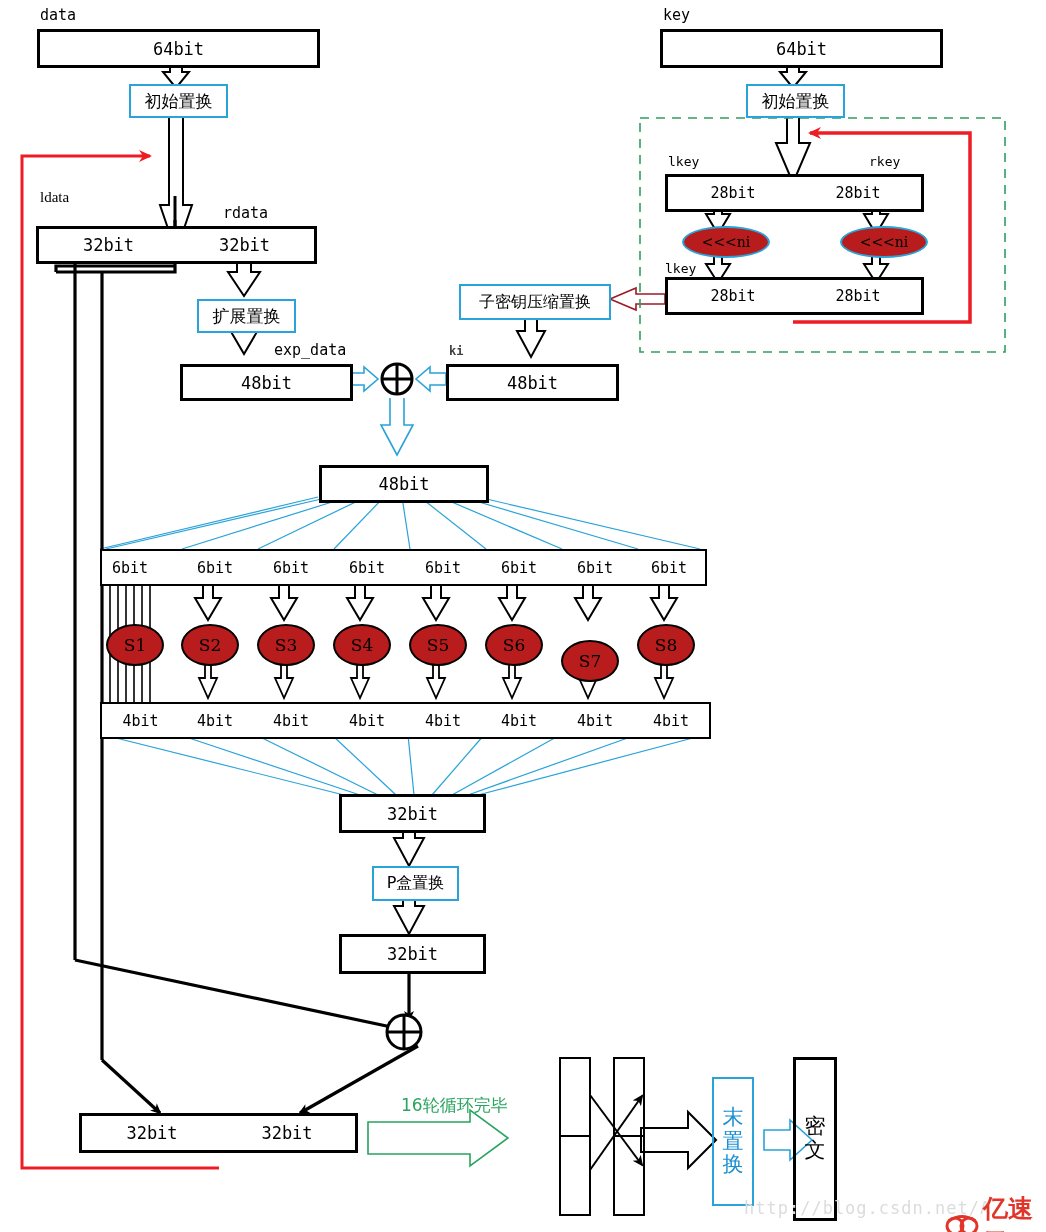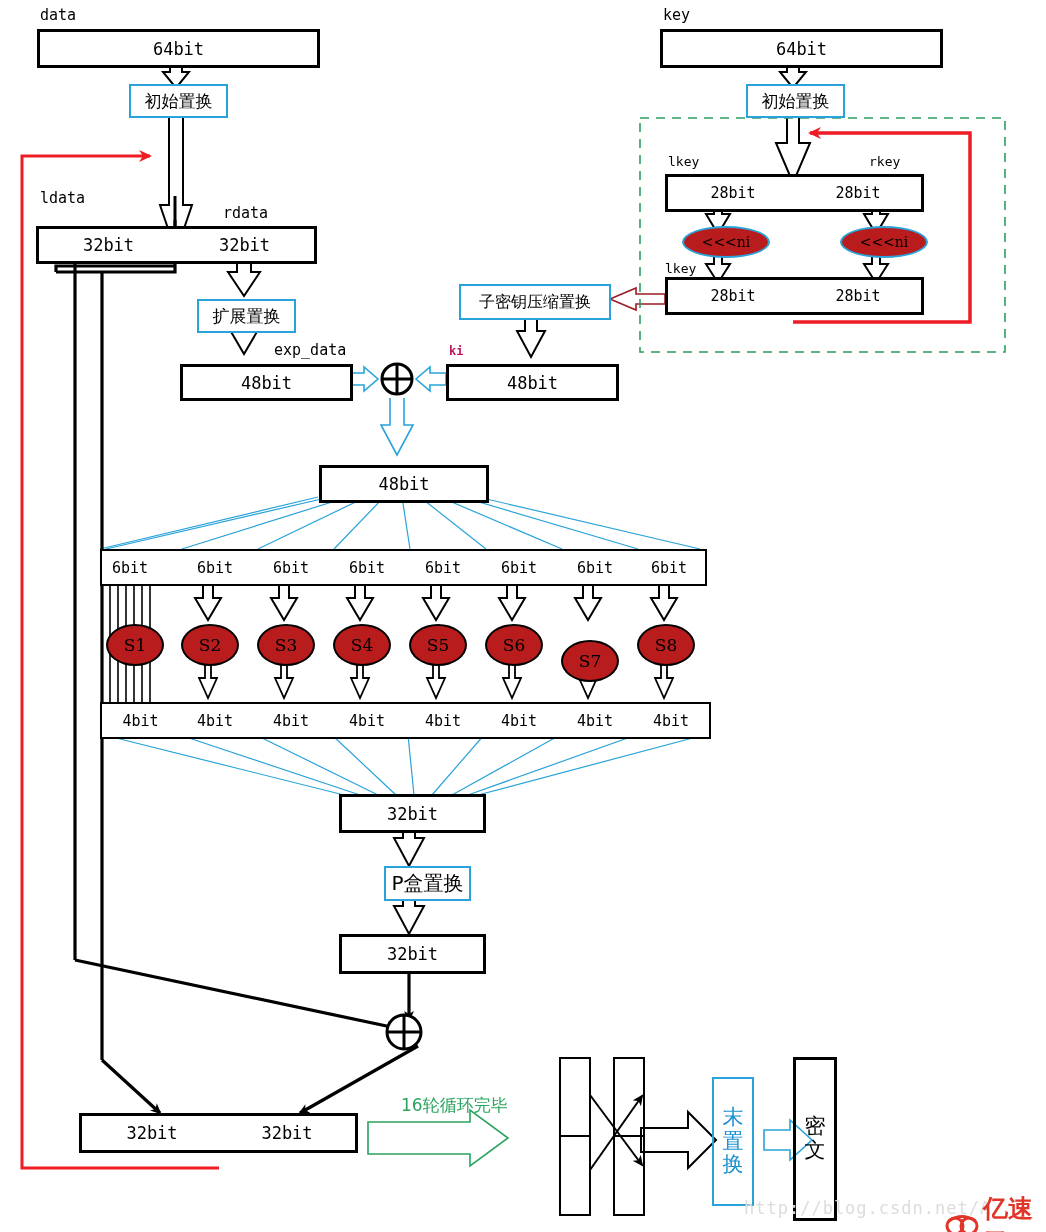--- a/index.html
+++ b/index.html
@@ -18,21 +18,21 @@
   
   .ell{position:absolute;border:2px solid #000;border-radius:50%;background:#b91c1c;
        display:flex;align-items:center;justify-content:center;
        font-family:"DejaVu Serif","Liberation Serif",serif;color:#000;}
   .ell.cyan{border-color:#29a3d9;}
   
   .namelbl{position:absolute;font-family:"DejaVu Sans Mono","Liberation Mono",monospace;
            font-size:15px;color:#000;white-space:nowrap;}
   .namelbl.sm{font-size:13px;}
   .redlbl{position:absolute;font-family:"DejaVu Sans Mono","Liberation Mono",monospace;
-          font-size:12px;font-weight:bold;color:#be185d;white-space:nowrap;}
+          font-size:12px;font-weight:bold;color:#404040;white-space:nowrap;}
   .greenlbl{position:absolute;font-family:"DejaVu Sans","Liberation Sans",sans-serif;
             font-size:17px;color:#2aa45e;white-space:nowrap;}
   .wm{position:absolute;font-family:"DejaVu Sans Mono","Liberation Mono",monospace;
       font-size:17px;color:#dcdcdc;white-space:nowrap;letter-spacing:1px;}
   
   .vbox{position:absolute;display:flex;flex-direction:column;align-items:center;
         justify-content:center;font-family:"DejaVu Sans","Liberation Sans",sans-serif;
         line-height:1.12;}
   .vbox span{display:block;}
   
@@ -221,21 +221,21 @@
       <path d="M590,1095 L642,1165" marker-end="url(#blk-arrow)"></path>
       <path d="M590,1170 L642,1096" marker-end="url(#blk-arrow)"></path>
     </g>
   </svg>
 
   <div class="namelbl" style="left:40px;top:6px;">data</div>
   <div class="box" style="left:37px;top:29px;width:277px;height:33px;font-size:17px;">64bit</div>
 
   <div class="opbox" style="left:129px;top:84px;width:95px;height:30px;font-size:17px;">初始置换</div>
 
-  <div class="namelbl" style="left:40px;top:189px;">ldata</div>
+  <div class="namelbl" style="left:40px;top:189px;font-family:Liberation Serif, serif;">ldata</div>
   <div class="namelbl" style="left:223px;top:204px;">rdata</div>
   <div class="box" style="left:36px;top:226px;width:139px;height:32px;font-size:17px;border-right-width:2px;">32bit</div>
   <div class="box" style="left:175px;top:226px;width:139px;height:32px;font-size:17px;border-left-width:0;">32bit</div>
 
   <div class="opbox" style="left:197px;top:299px;width:95px;height:30px;font-size:17px;">扩展置换</div>
 
   <div class="namelbl" style="left:274px;top:341px;">exp_data</div>
   <div class="box" style="left:180px;top:364px;width:167px;height:31px;font-size:17px;">48bit</div>
 
   <div class="namelbl" style="left:663px;top:6px;">key</div>
@@ -290,21 +290,21 @@
     <div class="box thin" style="left:253px;top:702px;width:76px;height:33px;font-size:15px;border-left-width:0;border-right-width:1px;">4bit</div>
     <div class="box thin" style="left:329px;top:702px;width:76px;height:33px;font-size:15px;border-left-width:0;border-right-width:1px;">4bit</div>
     <div class="box thin" style="left:405px;top:702px;width:76px;height:33px;font-size:15px;border-left-width:0;border-right-width:1px;">4bit</div>
     <div class="box thin" style="left:481px;top:702px;width:76px;height:33px;font-size:15px;border-left-width:0;border-right-width:1px;">4bit</div>
     <div class="box thin" style="left:557px;top:702px;width:76px;height:33px;font-size:15px;border-left-width:0;border-right-width:1px;">4bit</div>
     <div class="box thin" style="left:633px;top:702px;width:76px;height:33px;font-size:15px;border-left-width:0;">4bit</div>
   </div>
 
   <div class="box" style="left:339px;top:794px;width:141px;height:33px;font-size:17px;">32bit</div>
 
-  <div class="opbox" style="left:372px;top:866px;width:83px;height:31px;font-size:20px;margin-left:12px;">P盒置换</div>
+  <div class="opbox" style="left:372px;top:866px;width:83px;height:31px;font-size:16px;">P盒置换</div>
   <div class="box" style="left:339px;top:934px;width:141px;height:34px;font-size:17px;">32bit</div>
 
   <div class="box" style="left:79px;top:1113px;width:140px;height:34px;font-size:17px;border-right-width:2px;">32bit</div>
   <div class="box" style="left:219px;top:1113px;width:136px;height:34px;font-size:17px;border-left-width:0;">32bit</div>
 
   <div class="greenlbl" style="left:366px;top:1094px;margin-left:35px;">16轮循环完毕</div>
 
   <div class="vbox" style="left:712px;top:1077px;width:38px;height:125px;border:2px solid #29a3d9;color:#1a8fd1;font-size:21px;">
     <span>末</span>
     <span>置</span>

